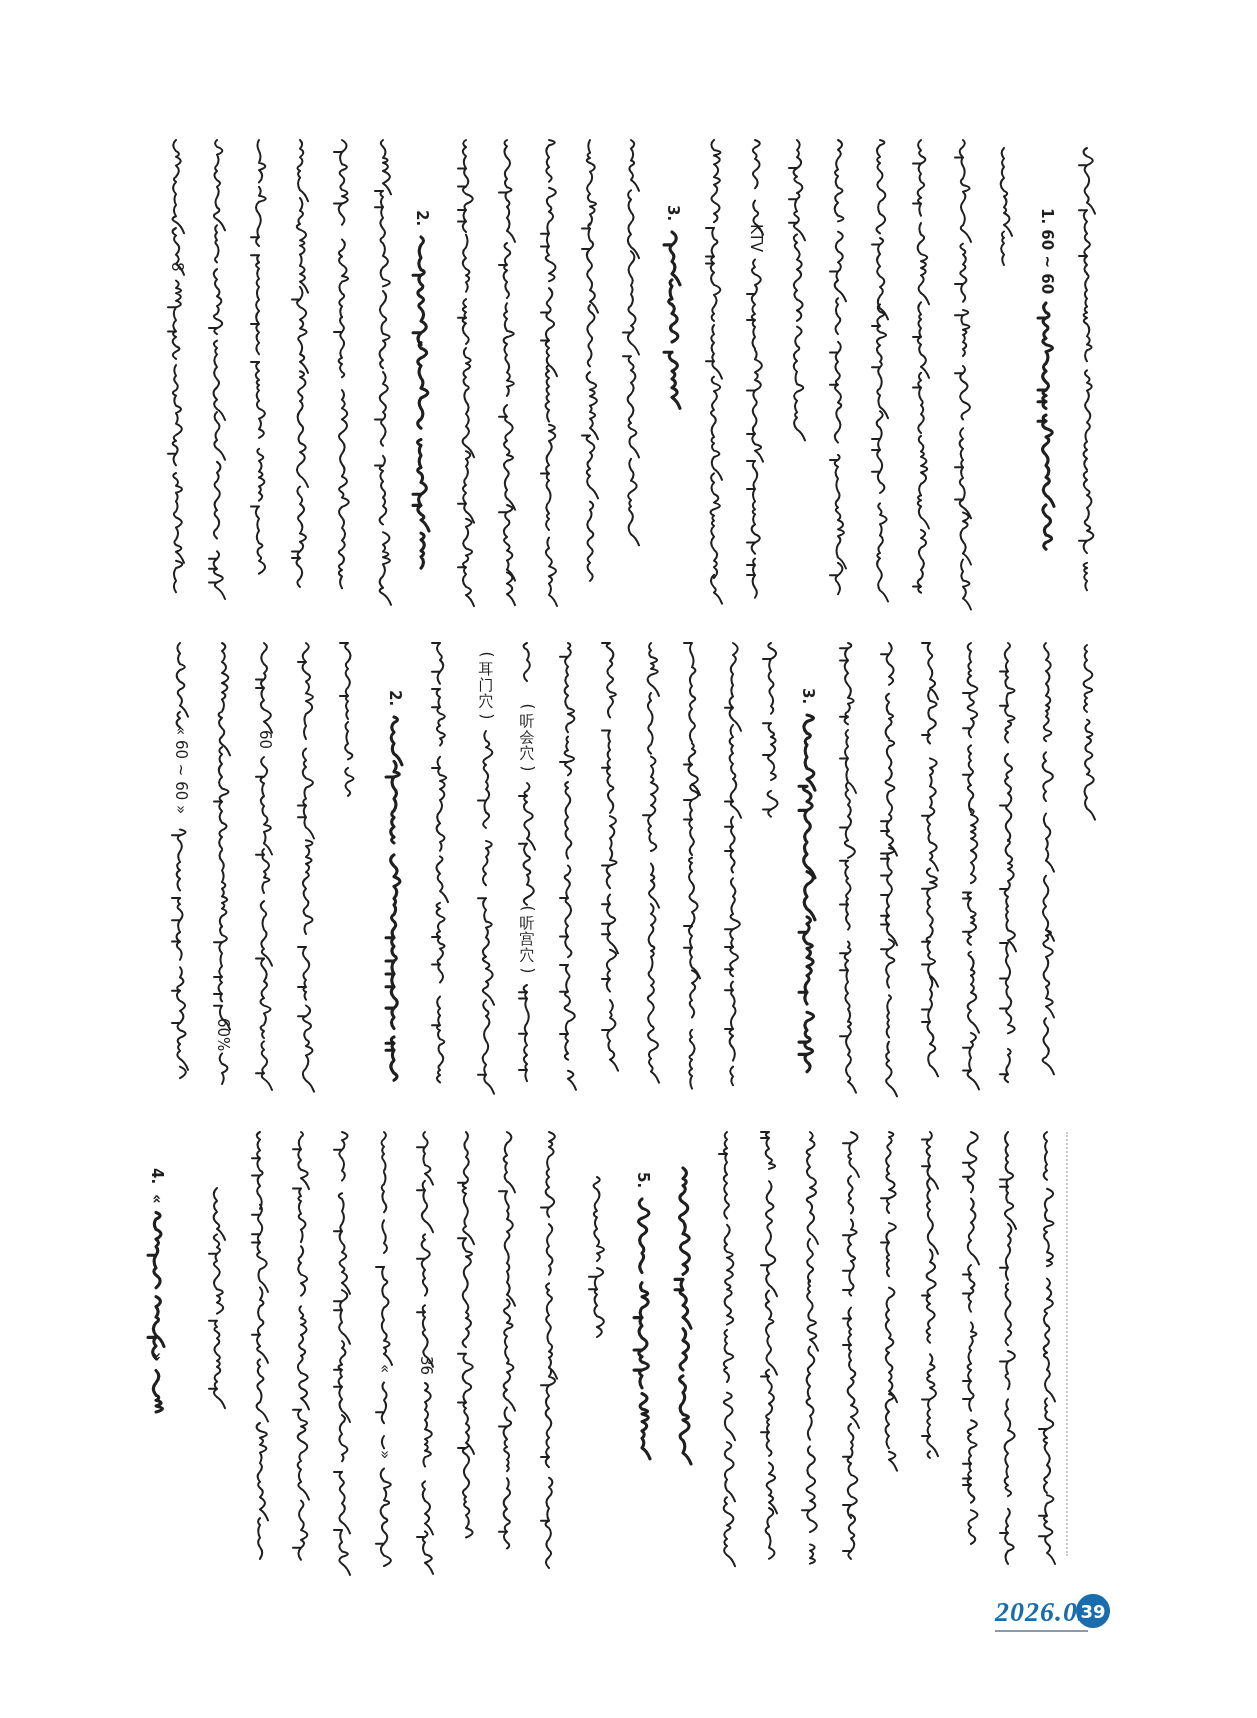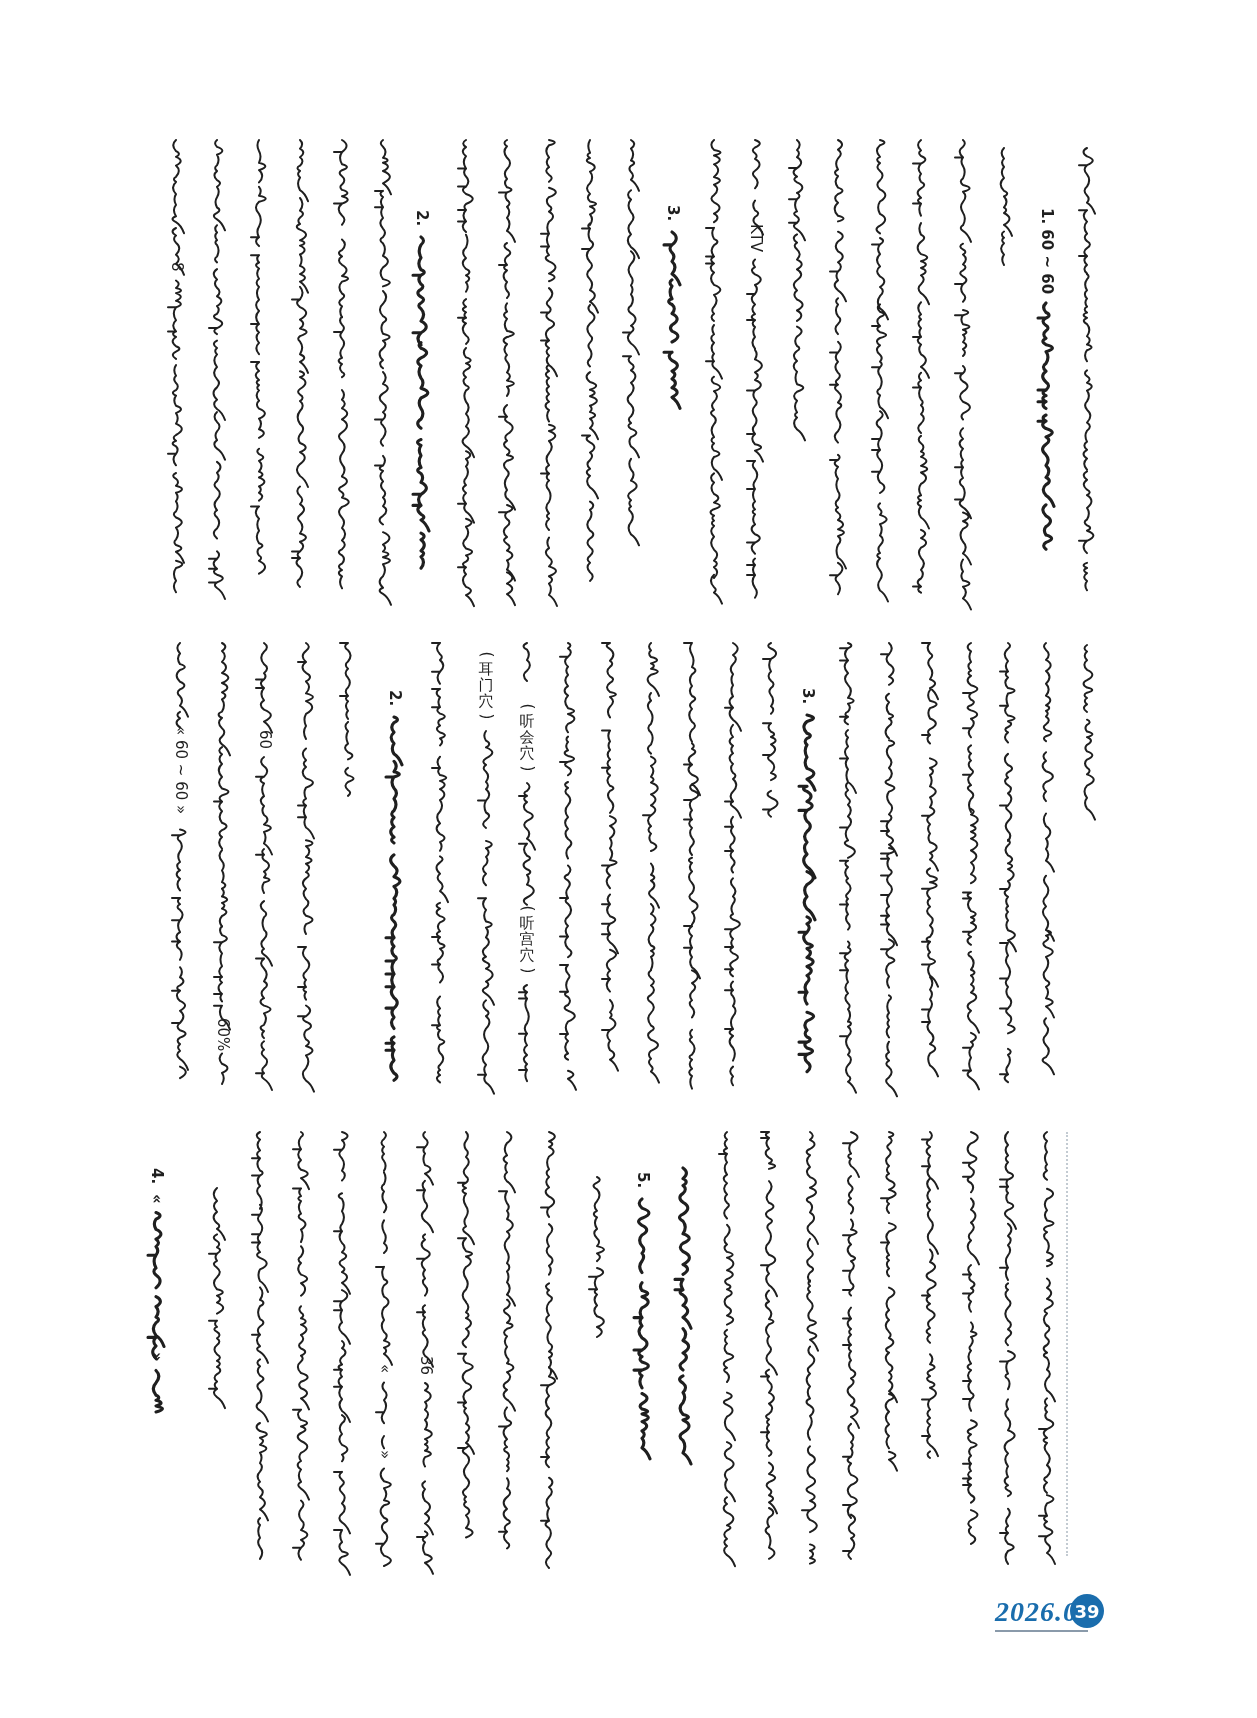--- a/index.html
+++ b/index.html
@@ -47,21 +47,21 @@
     font-family:"Liberation Serif", serif;
     font-style:italic;font-weight:700;
     font-size:28px;letter-spacing:1px;
     color:#1a6dad;
   }
   #footer-rule{
     position:absolute;left:5px;top:38px;
     width:93px;height:2px;background:#8a9aaa;
   }
   #page-number-badge{
-    position:absolute;left:80px;top:2px;
+    position:absolute;left:86px;top:2px;
     width:34px;height:34px;border-radius:50%;
     background:#1a6dad;
     color:#ffffff;
     font-weight:700;font-size:18px;
     display:flex;align-items:center;justify-content:center;
   }
 </style>
 </head>
 <body>
 

